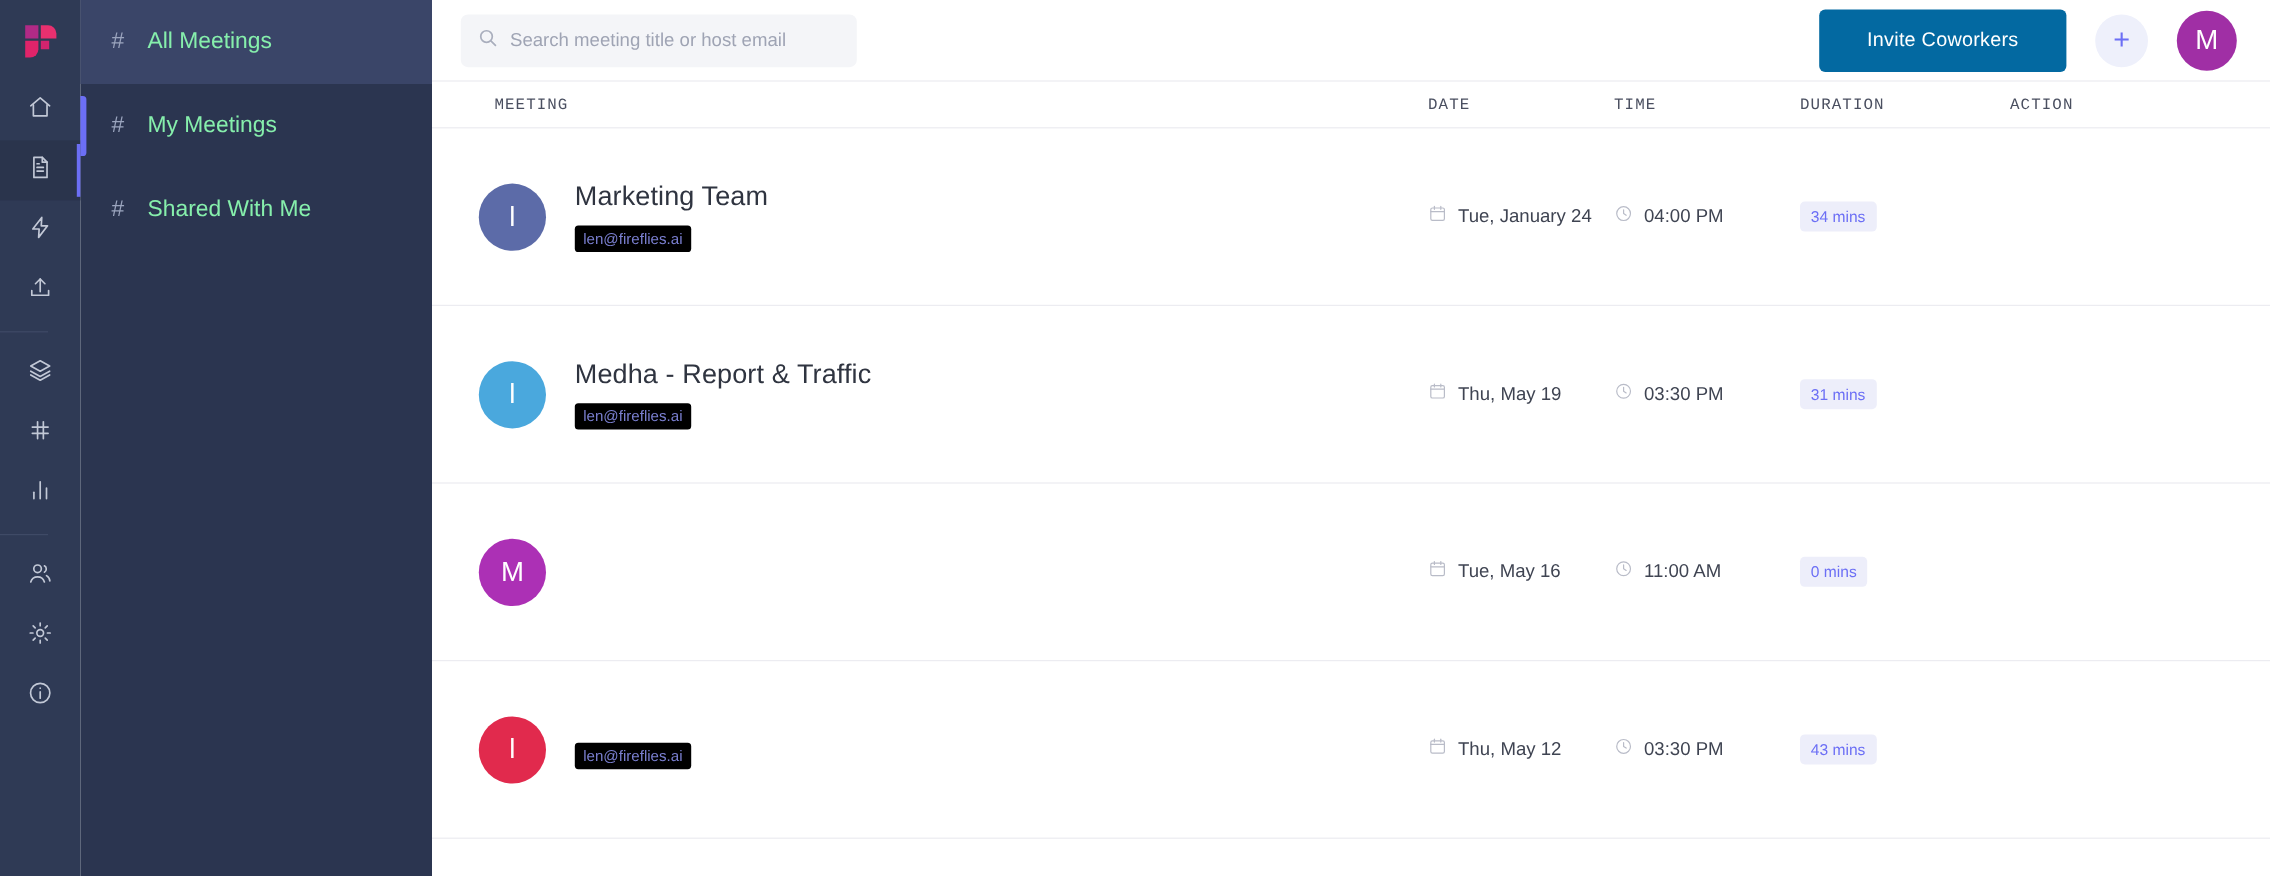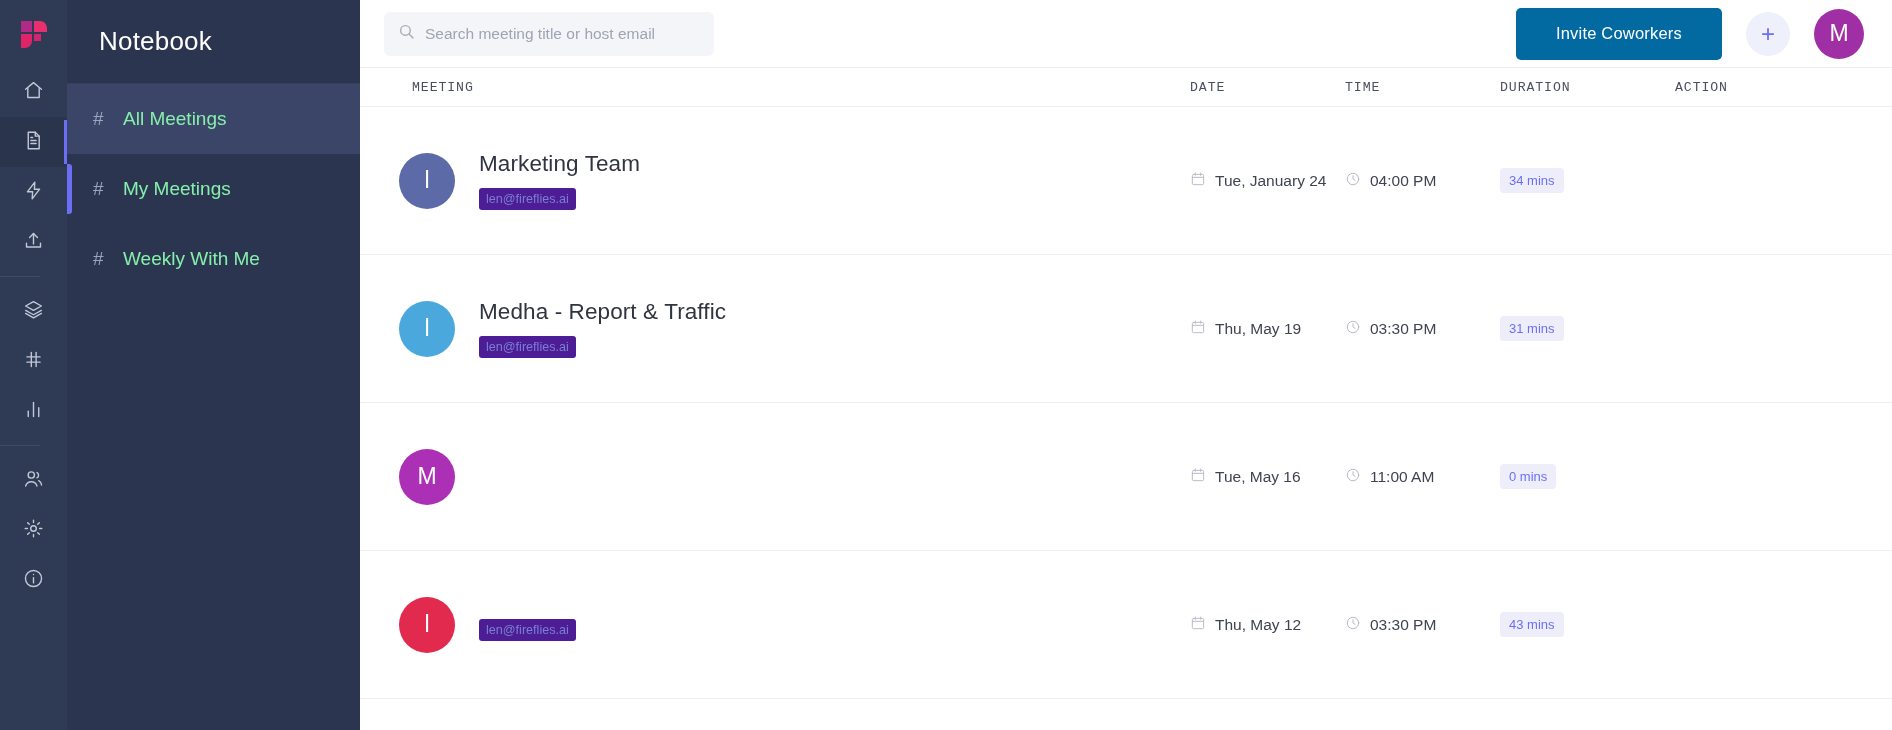--- a/index.html
+++ b/index.html
@@ -134,21 +134,21 @@
     display: flex; align-items: center; justify-content: center;
     color: #fff; font-size: 23px; flex: 0 0 56px;
   }
   .r-info { margin-left: 24px; min-width: 0; }
   .r-title {
     font-size: 22.5px; color: #2f3440; font-weight: 400; letter-spacing: .1px;
     white-space: nowrap;
   }
   .r-sub { margin-top: 11px; display: flex; align-items: center; gap: 10px; }
   .email-badge {
-    background: #4c1d95; color: #7a7fd0; font-size: 12.6px;
+    background: #000000; color: #7a7fd0; font-size: 12.6px;
     padding: 4px 7px; border-radius: 3px; white-space: nowrap;
   }
   .sound-badge {
     width: 22px; height: 22px; border-radius: 50%;
     background: #eceef3; display: flex; align-items: center; justify-content: center;
   }
   .cell-date, .cell-time {
     display: flex; align-items: center; gap: 9px;
     font-size: 15.5px; color: #3f4452;
   }
@@ -288,38 +288,35 @@
               <path d="M12 11v6"></path>
               <path d="M12 7.4v.1"></path>
           </svg>
         </span>
       </div>
 
     </div>
   </div>
 
   <div class="side">
-    <div class="side-head">
-      <div class="side-title">Notebook</div>
-    </div>
     <div class="side-list">
 
       <div class="side-item active">
         <span class="hash">#</span>
         <span class="side-label">All Meetings</span>
       </div>
 
       <div class="side-item selected">
         <span class="hash">#</span>
         <span class="side-label">My Meetings</span>
       </div>
 
       <div class="side-item">
         <span class="hash">#</span>
-        <span class="side-label">Weekly With Me</span>
+        <span class="side-label">Shared With Me</span>
       </div>
 
     </div>
   </div>
 
   <div class="main">
 
     <div class="topbar">
 
       <div class="search">

